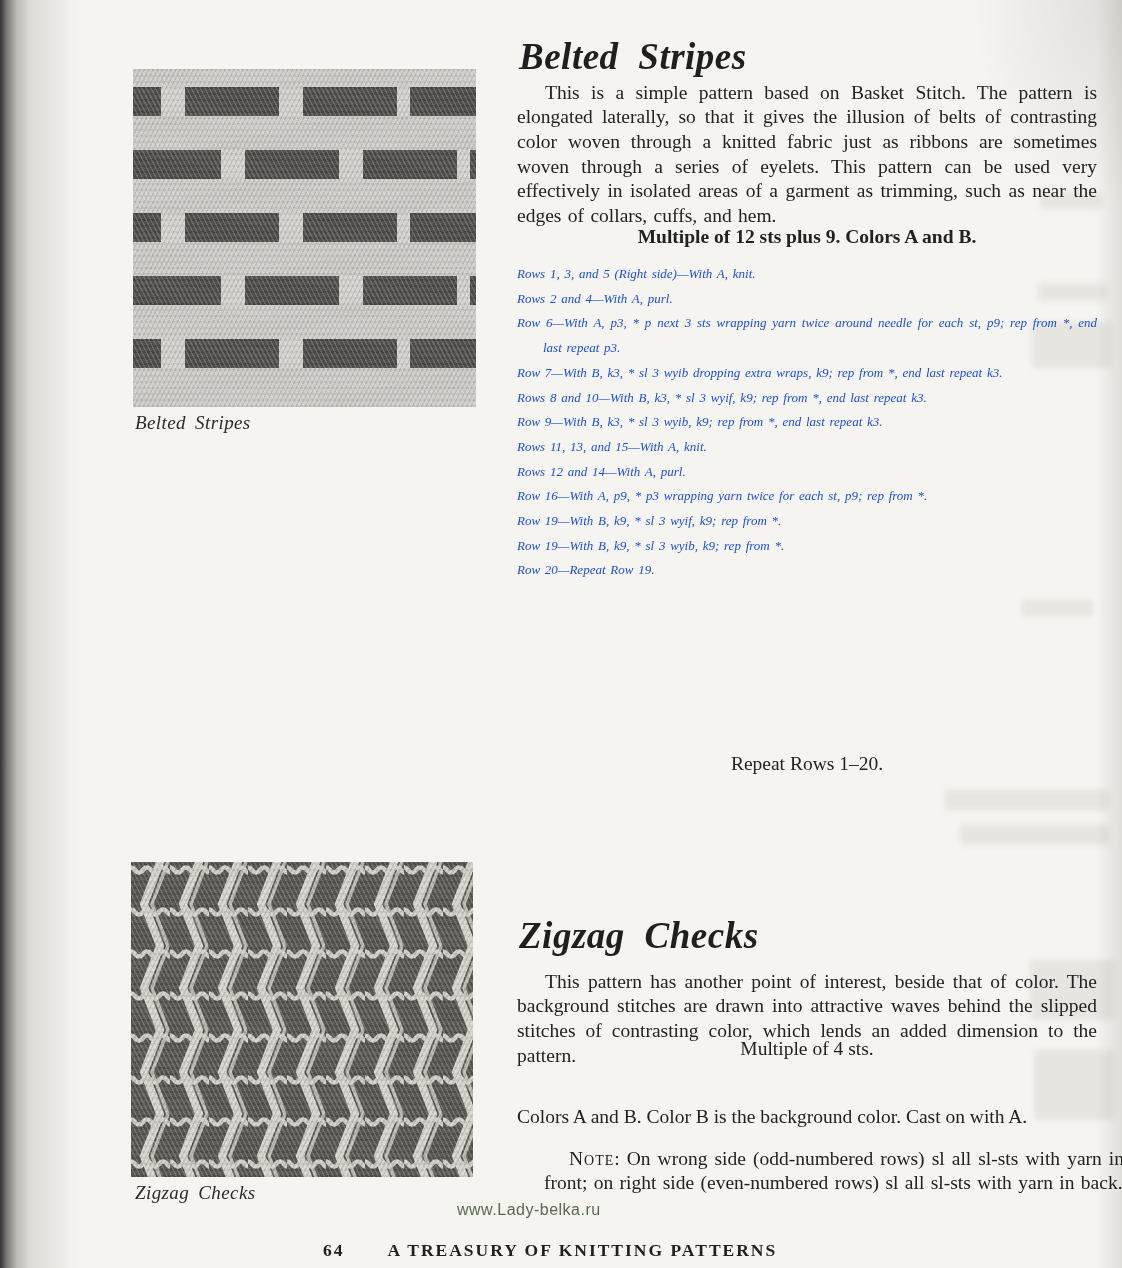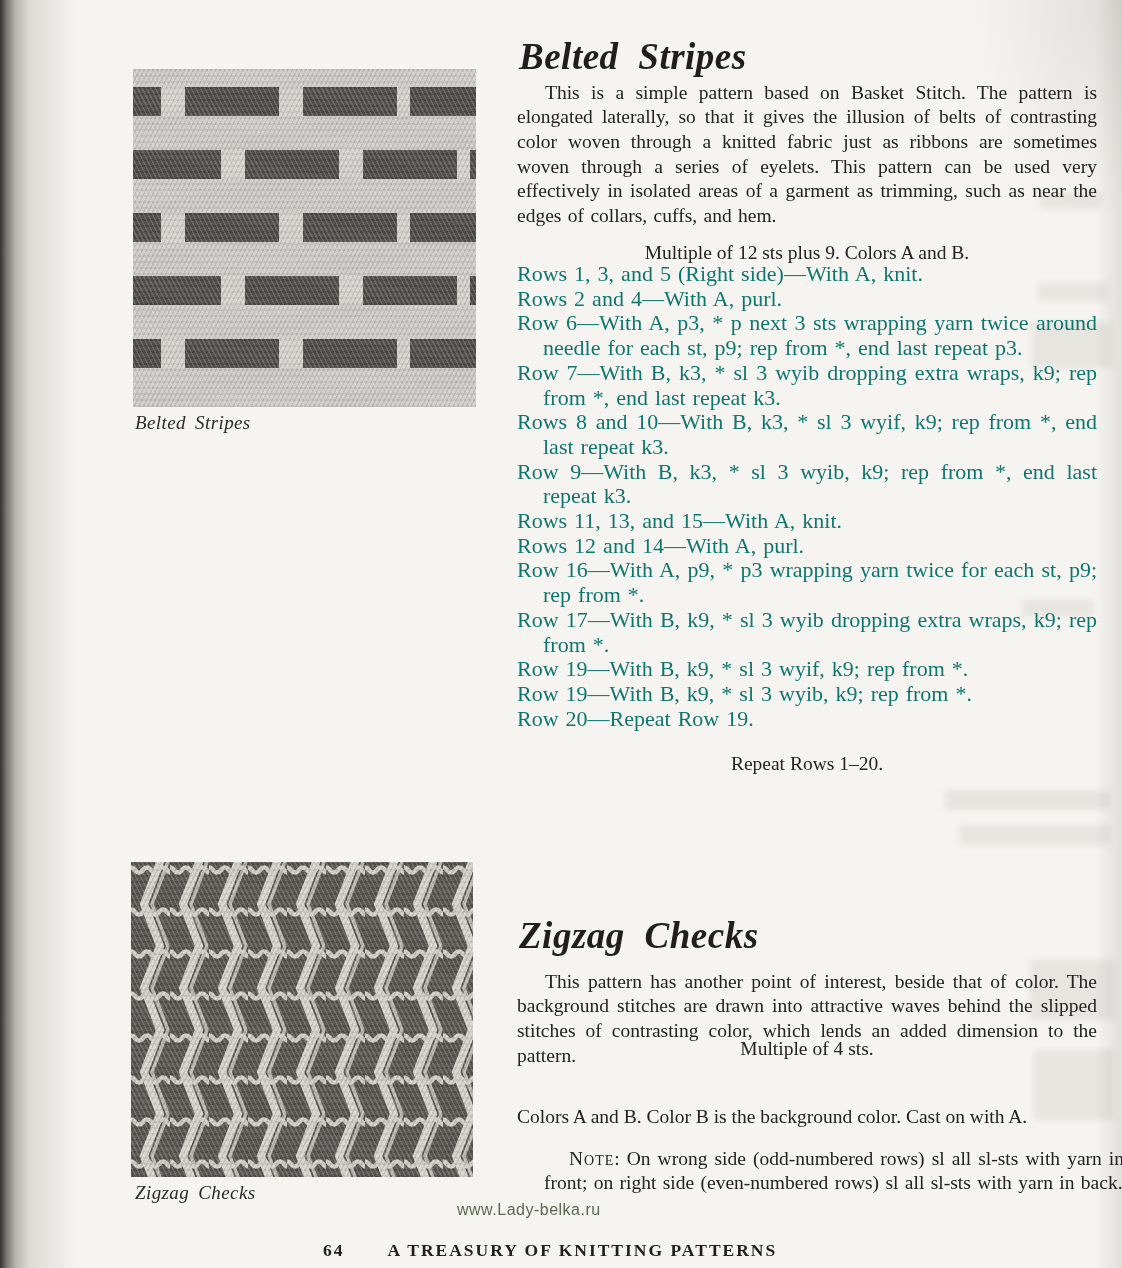--- a/index.html
+++ b/index.html
@@ -48,27 +48,27 @@
   .t1{top:12px;}
   .t2{top:891px;}
   .body{
     position:absolute; font-size:19.5px; line-height:24.7px;
     text-align:justify; word-spacing:1.5px; color:#222;
   }
   .indent{text-indent:28px;}
   .para1{top:61px;}
   .para2{top:950px;}
   .centerline{position:absolute; text-align:center; font-size:19.5px; color:#222;}
-  .ml1{top:242px;}
+  .ml1{top:226px;font-weight:bold;}
   .rep1{top:753px;}
   .ml2{top:1038px;}
   .rows-block{position:absolute; top:262px;}
   .row-line{
-    font-size:22px; line-height:24.7px; text-align:justify; word-spacing:1.5px;
-    padding-left:26px; text-indent:-26px; color:#0f766e;
+    font-size:13px; line-height:24.7px; text-align:justify; word-spacing:1.5px;
+    padding-left:26px; text-indent:-26px; color:#1d4ed8;font-style:italic;
   }
   .colors-line{position:absolute; top:1098px; font-size:19.5px; line-height:24.7px; color:#222;margin-top:7px;}
   .note-para{top:1127px;}
   .note-label{font-variant:small-caps; letter-spacing:1px; margin-right:6px;}
   .caption{
     position:absolute; left:135px; font-style:italic; font-size:19px;
     letter-spacing:0.4px; word-spacing:4px; color:#2a2a2a;
   }
   .cap1{top:412px;}
   .cap2{top:1182px;}
@@ -119,21 +119,20 @@
   <div class="rows-block col">
     <div class="row-line">Rows 1, 3, and 5 (Right side)—With A, knit.</div>
     <div class="row-line">Rows 2 and 4—With A, purl.</div>
     <div class="row-line">Row 6—With A, p3, * p next 3 sts wrapping yarn twice around needle for each st, p9; rep from *, end last repeat p3.</div>
     <div class="row-line">Row 7—With B, k3, * sl 3 wyib dropping extra wraps, k9; rep from *, end last repeat k3.</div>
     <div class="row-line">Rows 8 and 10—With B, k3, * sl 3 wyif, k9; rep from *, end last repeat k3.</div>
     <div class="row-line">Row 9—With B, k3, * sl 3 wyib, k9; rep from *, end last repeat k3.</div>
     <div class="row-line">Rows 11, 13, and 15—With A, knit.</div>
     <div class="row-line">Rows 12 and 14—With A, purl.</div>
     <div class="row-line">Row 16—With A, p9, * p3 wrapping yarn twice for each st, p9; rep from *.</div>
-    <div class="row-line">Row 17—With B, k9, * sl 3 wyib dropping extra wraps, k9; rep from *.</div>
     <div class="row-line">Row 19—With B, k9, * sl 3 wyif, k9; rep from *.</div>
     <div class="row-line">Row 19—With B, k9, * sl 3 wyib, k9; rep from *.</div>
     <div class="row-line">Row 20—Repeat Row 19.</div>
   </div>
 
   <div class="centerline col rep1">Repeat Rows 1–20.</div>
 
   <div class="photo photo2">
     <svg width="342" height="315" xmlns="http://www.w3.org/2000/svg">
       <defs>

